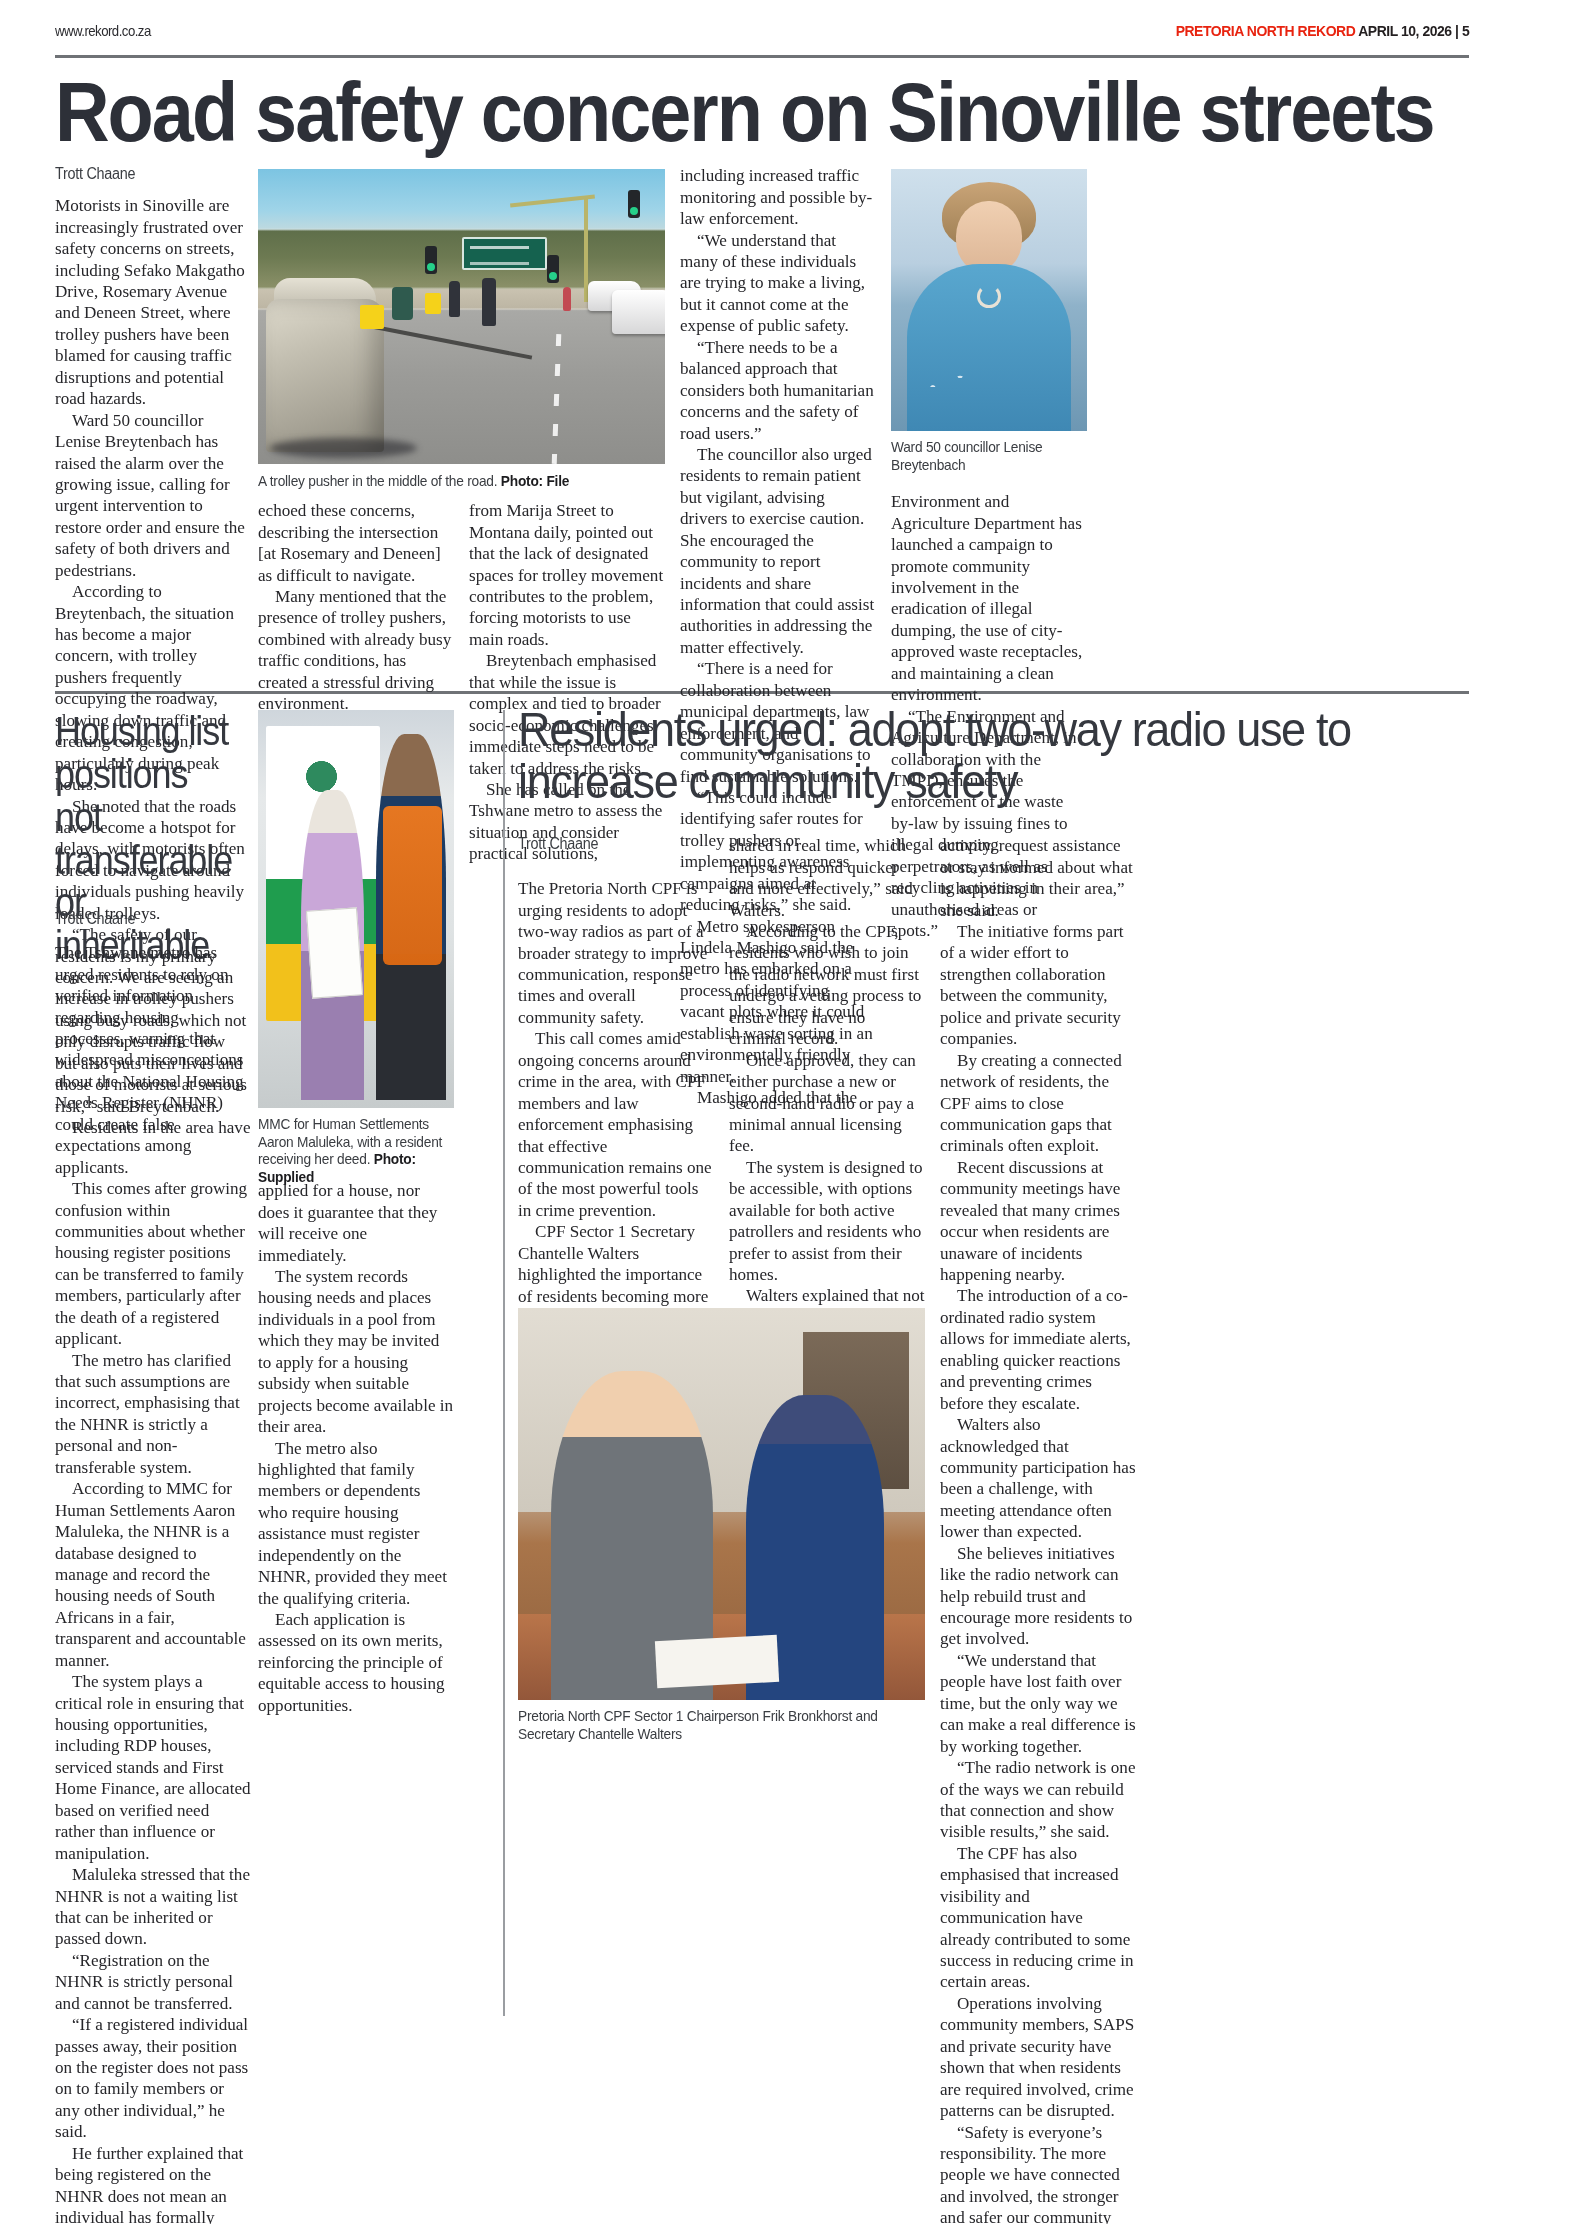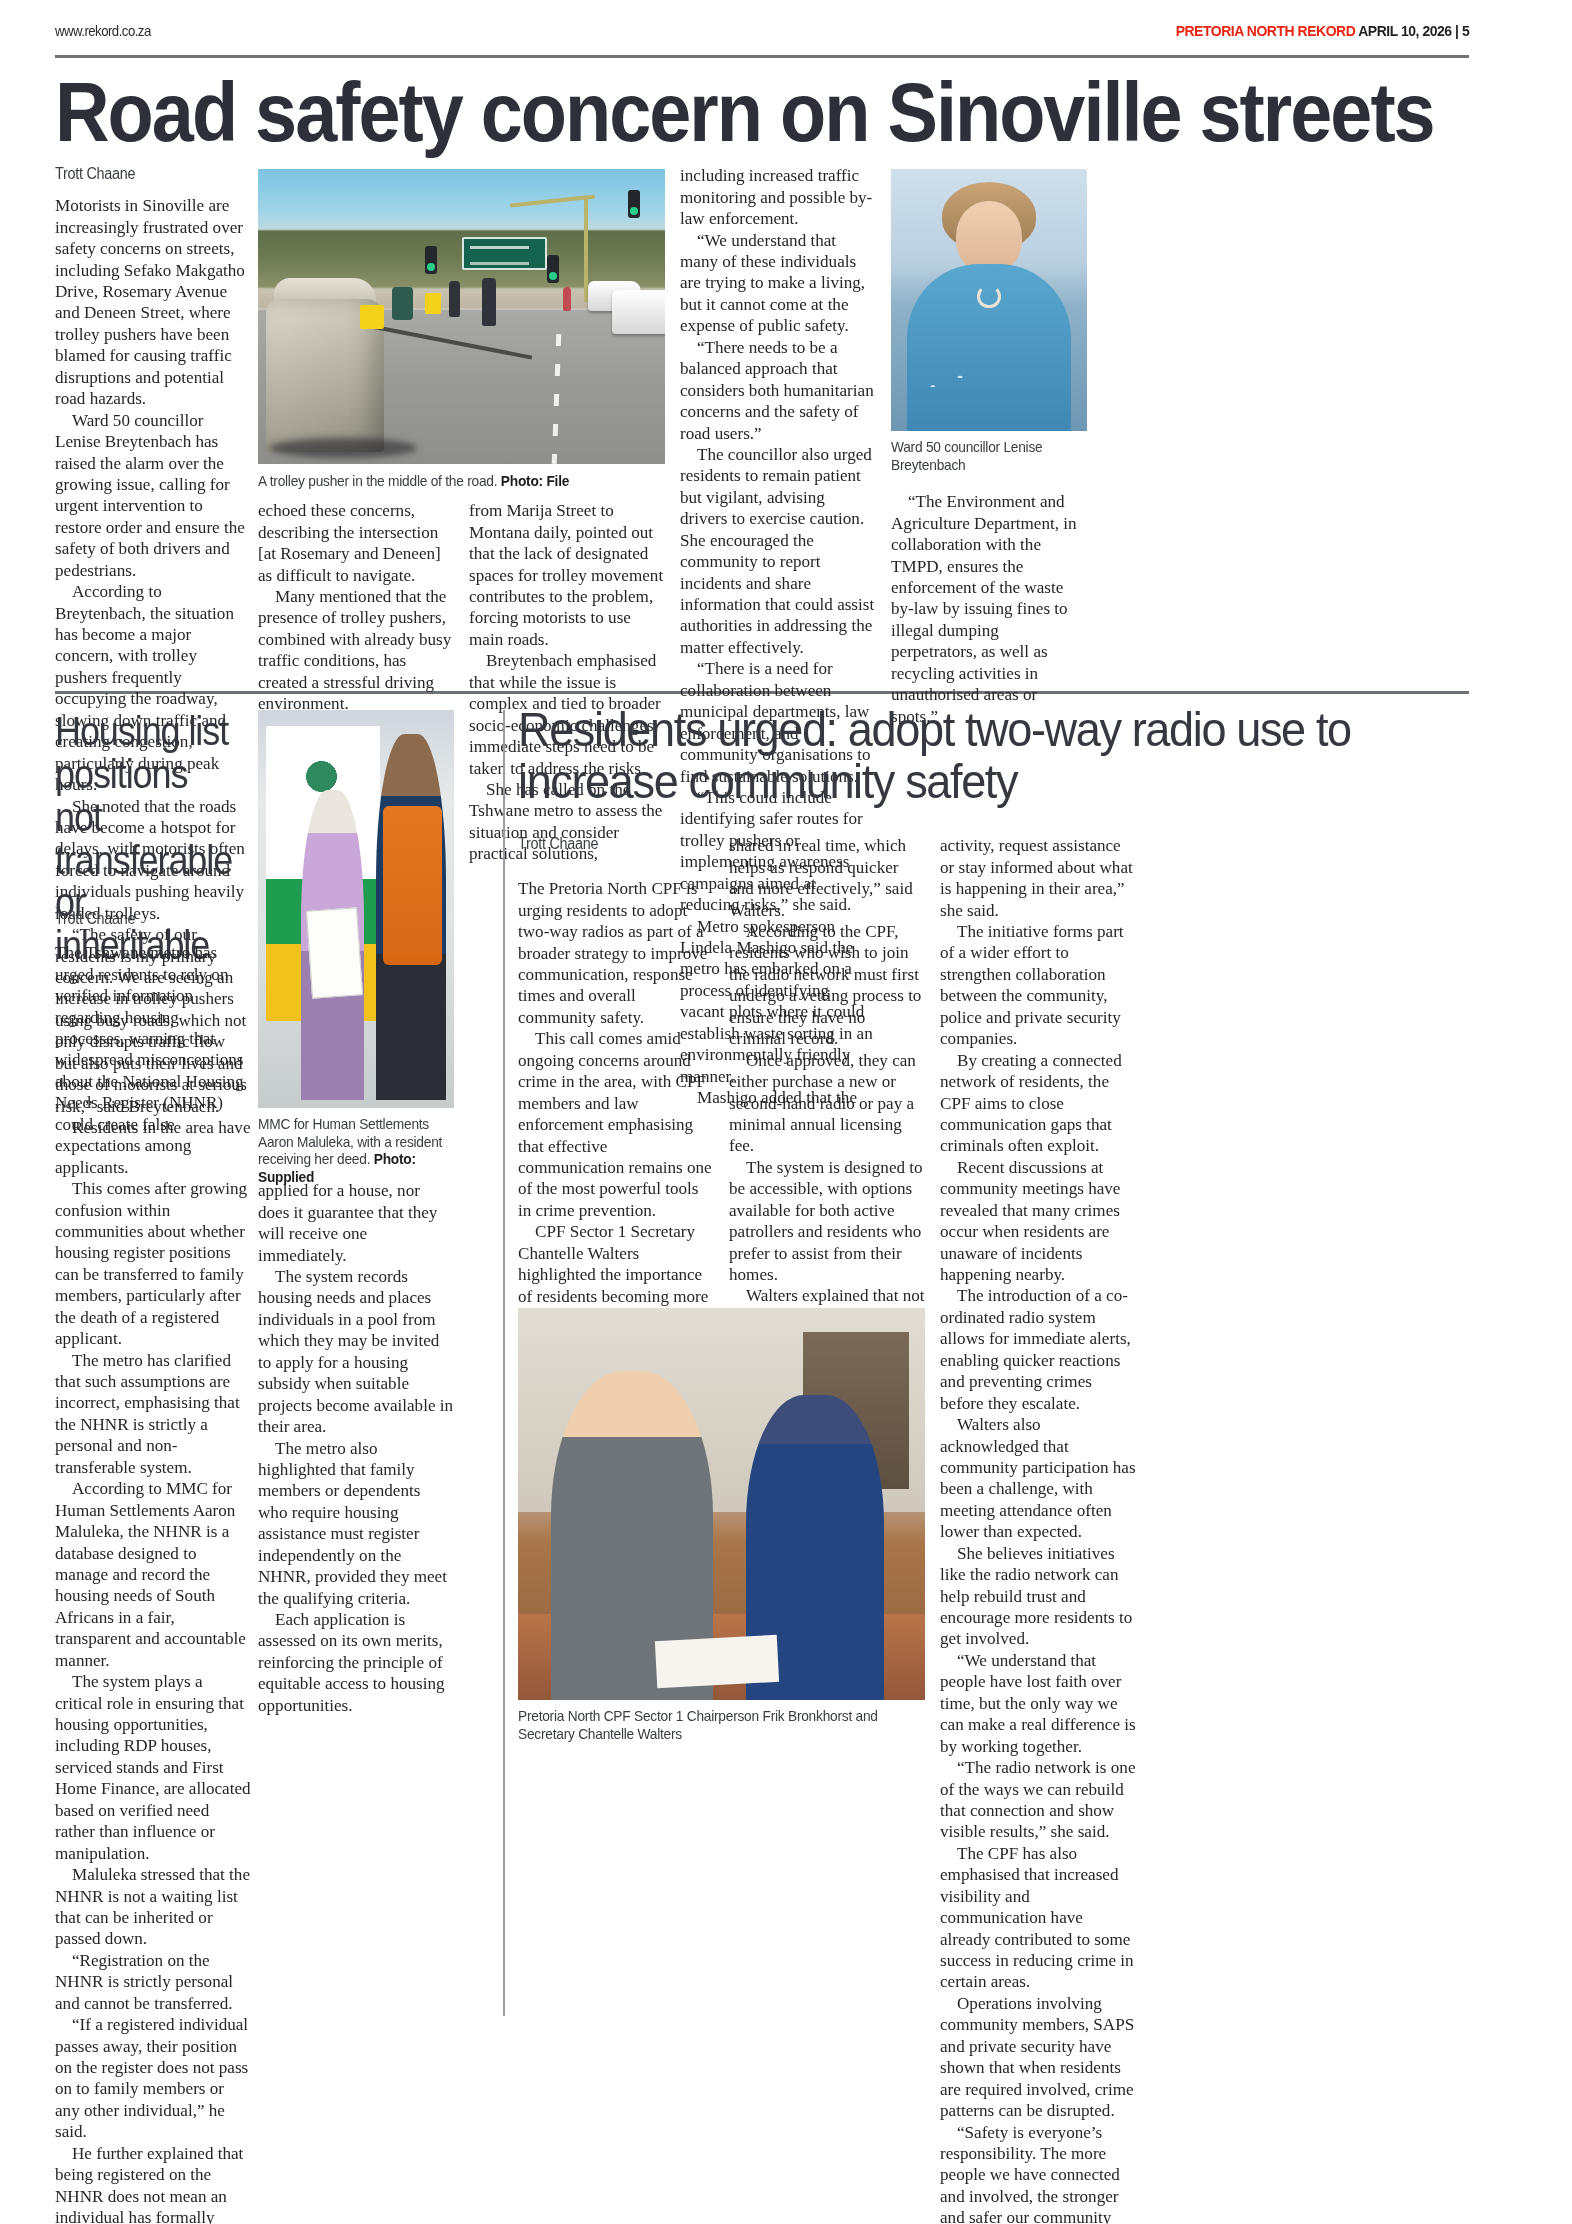--- a/index.html
+++ b/index.html
@@ -306,20 +306,21 @@
     <div class="photo ph-portrait" style="position:absolute; left:836px; top:4px; width:196px; height:262px;">
       <div class="hair"></div>
       <div class="face"></div>
       <div class="torso"></div>
       <div class="necklace"></div>
       <div class="sig"></div>
     </div>
     <div class="caption" style="position:absolute; left:836px; top:274px; width:196px;">Ward 50 councillor Lenise Breytenbach</div>
 
     <div class="body-col" style="position:absolute; left:836px; top:326px; width:196px;">
+      <p class="first">Environment and Agriculture Department has launched a campaign to promote community involvement in the eradication of illegal dumping, the use of city-approved waste receptacles, and maintaining a clean environment.</p>
       <p>“The Environment and Agriculture Department, in collaboration with the TMPD, ensures the enforcement of the waste by-law by issuing fines to illegal dumping perpetrators, as well as recycling activities in unauthorised areas or spots.”</p>
     </div>
 
   </div>
 
   <div class="hr-thick" style="margin-top:6px;"></div>
 
   <div style="position:relative; margin-top:16px; height:1320px;">
 
     <div class="vrule" style="left:448px; top:0; height:1306px; background:#9a9da1; width:2px;"></div>

